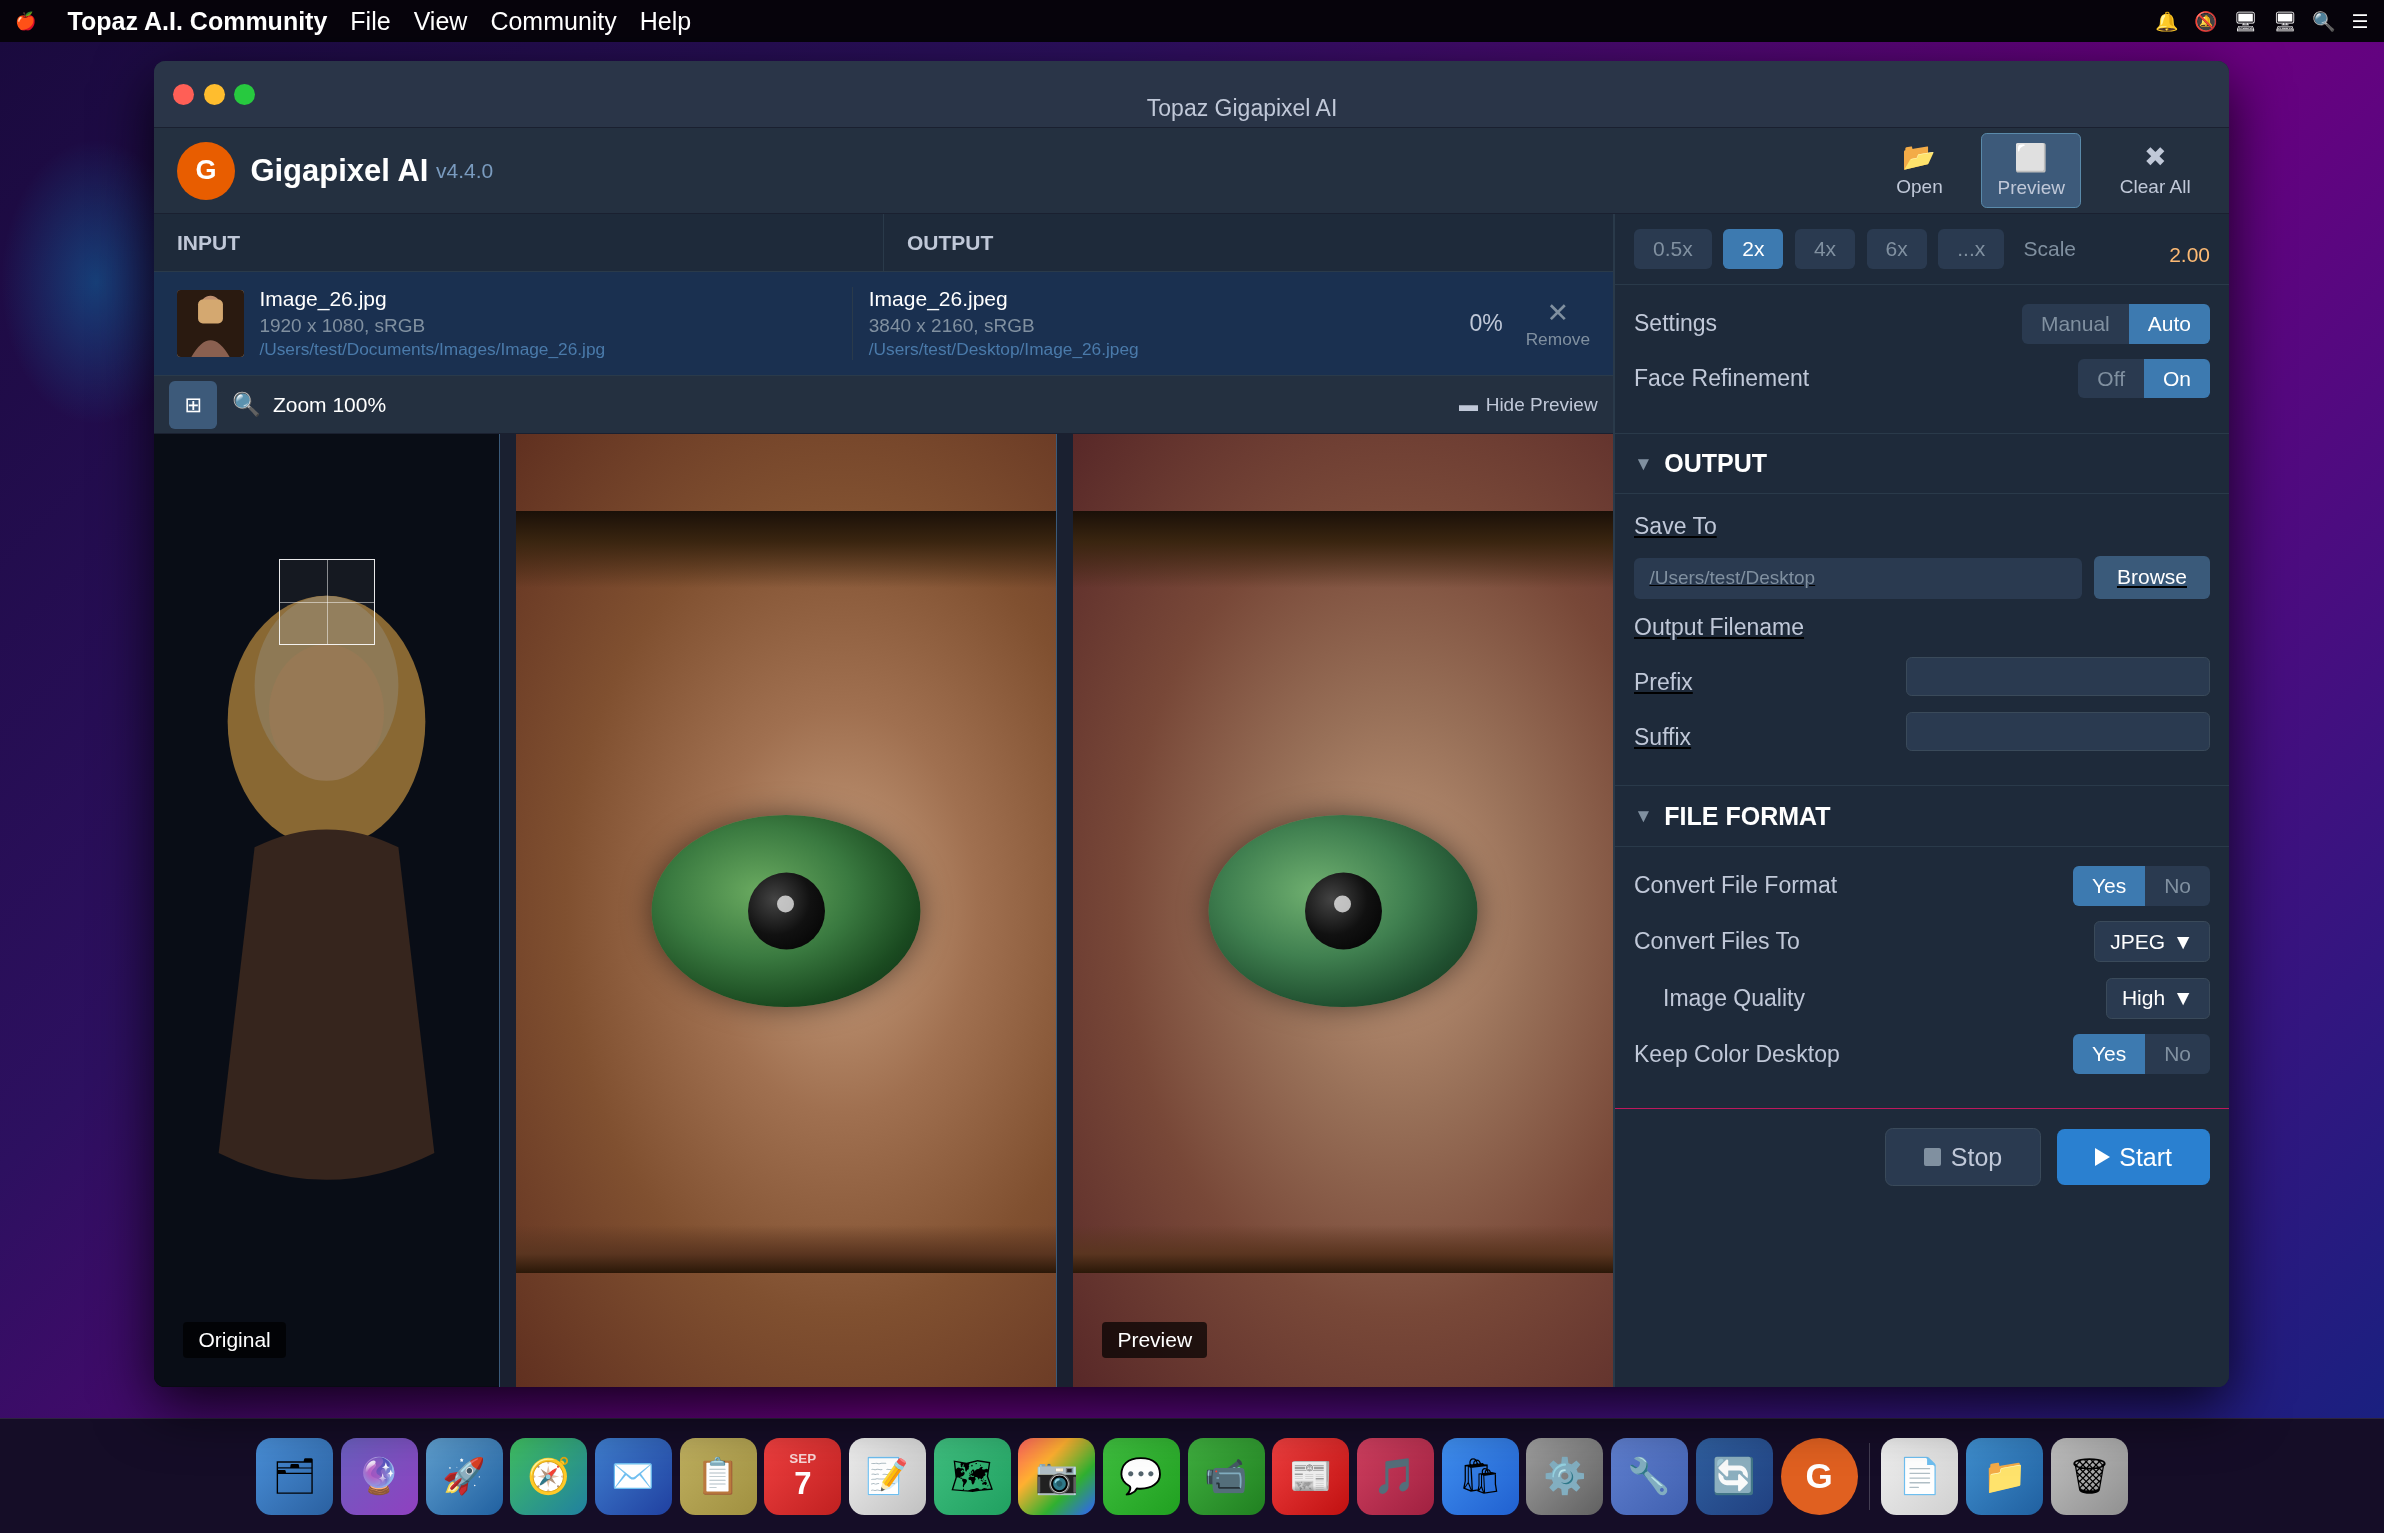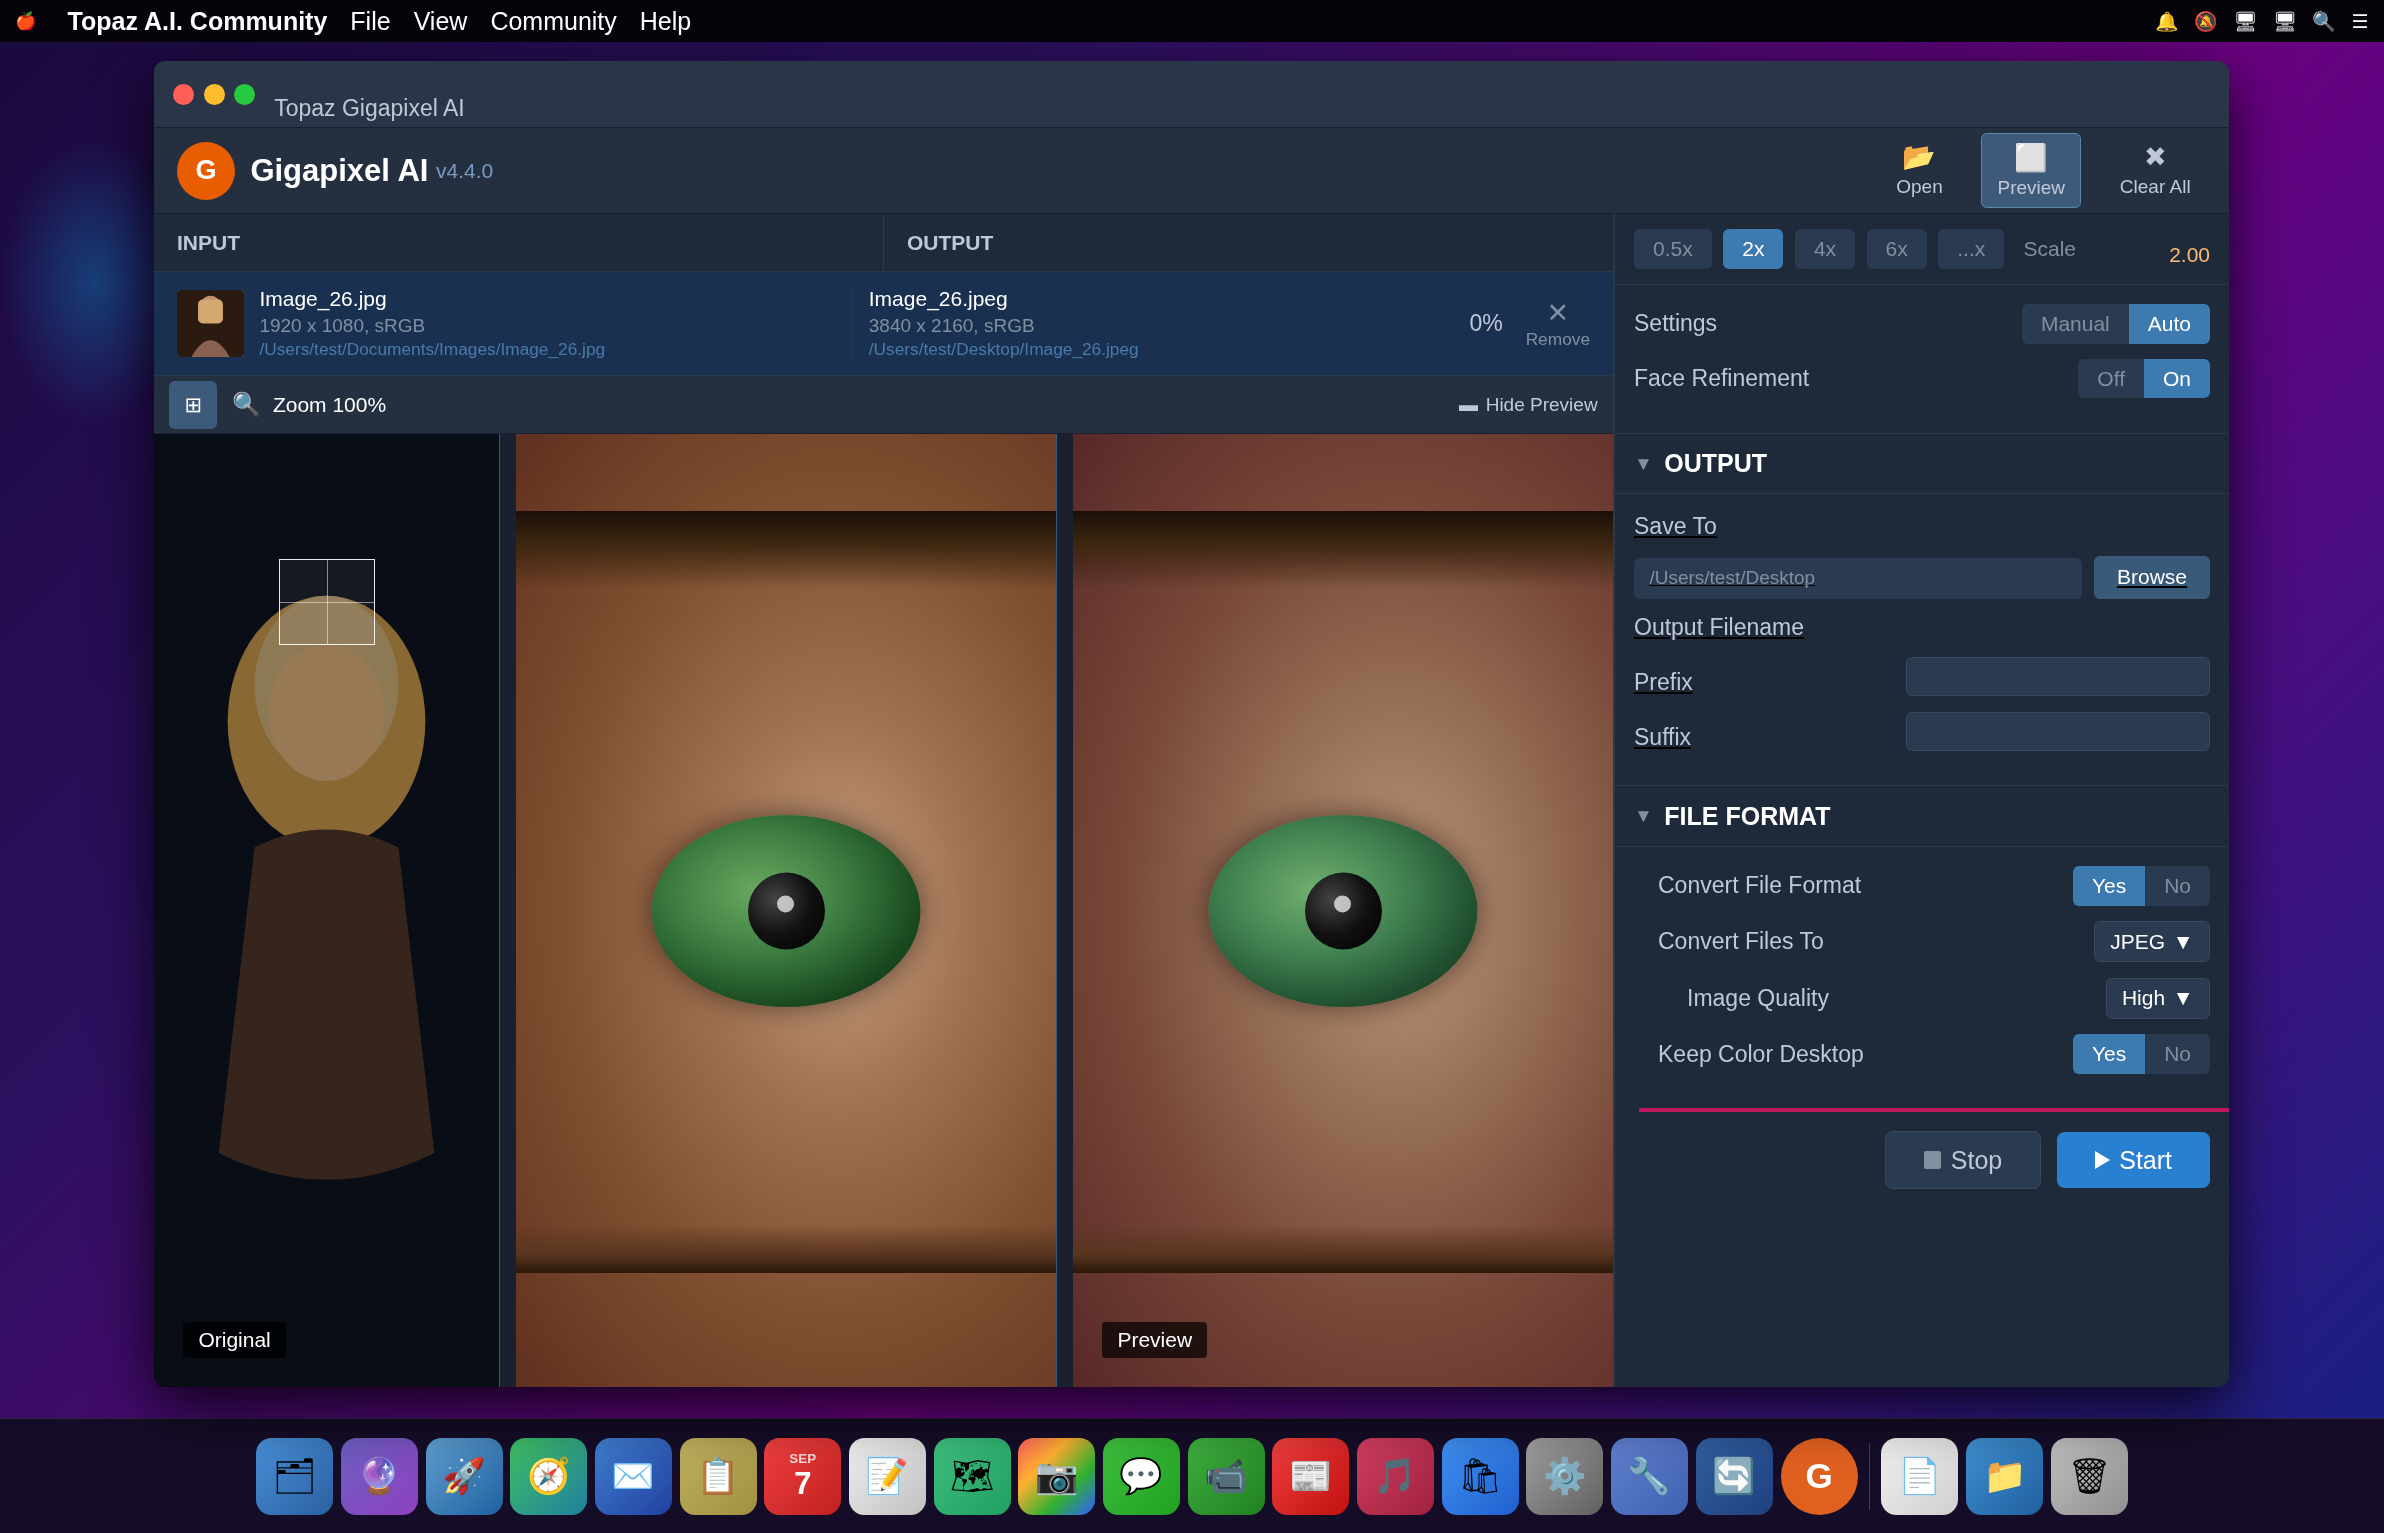--- a/index.html
+++ b/index.html
@@ -109,21 +109,21 @@
       height: 21px;
       border-radius: 50%;
       border: none;
       cursor: pointer;
     }
     .wc-close { background: #ff5f56; }
     .wc-min { background: #ffbd2e; }
     .wc-max { background: #27c93f; }
     .title-text {
       flex: 1;
-      text-align: left;
+      text-align: center;
       color: #c0c8d8;
       font-size: 23px;
       margin-top: 28px;
     }
 
     
     .app-header {
       height: 86px;
       background: #243040;
       display: flex;
@@ -537,22 +537,21 @@
       border: 1px solid #3a4a5a;
       color: white;
       padding: 7.7px 15.4px;
       border-radius: 5.8px;
       font-size: 19px;
       flex: 1;
     }
 
     .file-format-section {
       padding: 19px;
-      border-bottom: 4px solid #be185d;
-      margin-left: 24px;
+      border-bottom: 1px solid #be185d;
     }
     .format-row {
       display: flex;
       align-items: center;
       margin-bottom: 15.4px;
     }
     .format-label { color: #c0c8d8; font-size: 23px; flex: 1; }
     .format-select {
       background: #2a3a50;
       color: white;

